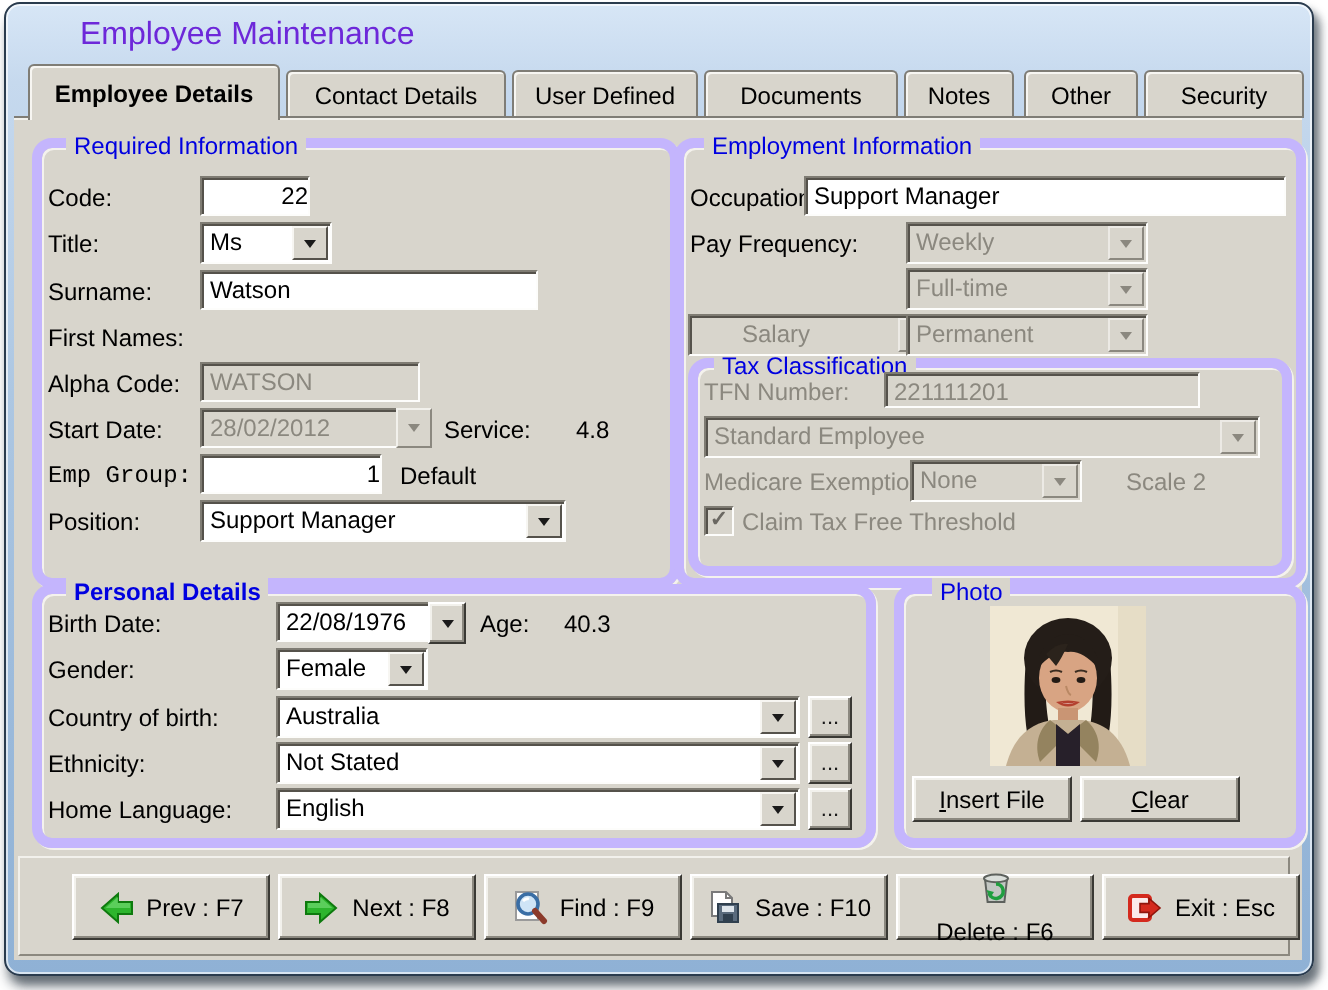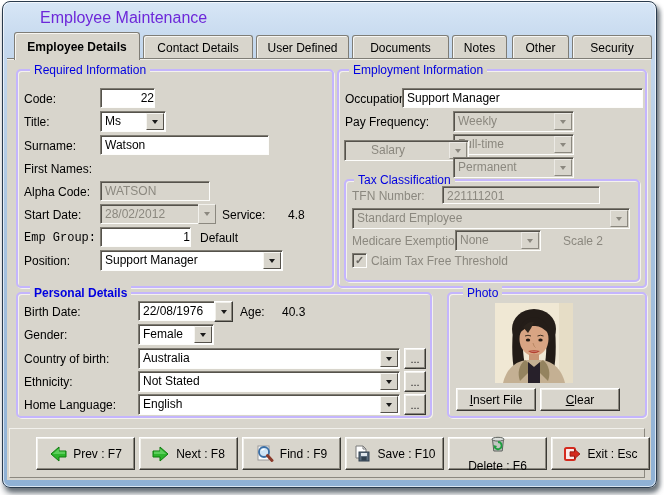--- a/index.html
+++ b/index.html
@@ -24,21 +24,21 @@
   #tab3{left:352px;width:95px;}
   #tab4{left:452px;width:53px;}
   #tab5{left:512px;width:55px;}
   #tab6{left:572px;width:78px;}
 
   
   .client{position:absolute;left:7px;top:58px;width:644px;height:421px;background:#d8d5cc;
     border-top:1px solid #7f7d76;box-shadow:inset 0 1px 0 #f2f1ec;z-index:4;}
 
   
-  .grp{position:absolute;border:2px solid #c4b5fd;border-radius:5px;
+  .grp{position:absolute;border:5px solid #c4b5fd;border-radius:10px;
     box-shadow:inset 1px 1px 0 #f4f2ed,1px 1px 0 #f4f2ed;z-index:5;}
   .legend{position:absolute;top:-8px;background:#d8d5cc;padding:0 4px;color:#0000e0;font-size:12px;white-space:nowrap;}
 
   .z{position:absolute;z-index:7;}
   .lbl{font-size:12px;color:#000;white-space:nowrap;}
   .gray{color:#8b887f;}
 
   
   .fld{background:#fff;border:1px solid;border-color:#7f7c73 #fdfdfb #fdfdfb #7f7c73;
     box-shadow:inset 1px 1px 0 #55524b;font-size:12px;color:#000;padding:2px 4px 0 4px;
@@ -173,21 +173,21 @@
     <span class="cbtn">
         <span class="tri"></span>
       </span>
   </div>
   <div class="z fld dfld dis" style="left:453px;top:134px;width:111px;height:17px;">
     <span>Full-time</span>
     <span class="cbtn">
         <span class="tri"></span>
       </span>
   </div>
-  <div class="z fld dfld dis" style="left:344px;top:140px;width:93px;height:17px;padding-left:26px;">
+  <div class="z fld dfld dis" style="left:344px;top:157px;width:93px;height:17px;padding-left:26px;">
     <span>Salary</span>
     <span class="cbtn">
         <span class="tri"></span>
       </span>
   </div>
   <div class="z fld dfld dis" style="left:453px;top:157px;width:111px;height:17px;">
     <span>Permanent</span>
     <span class="cbtn">
         <span class="tri"></span>
       </span>

